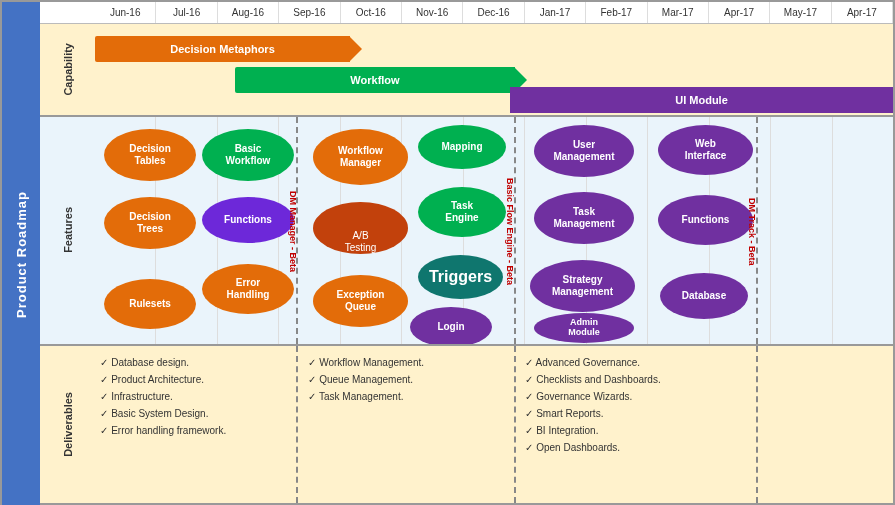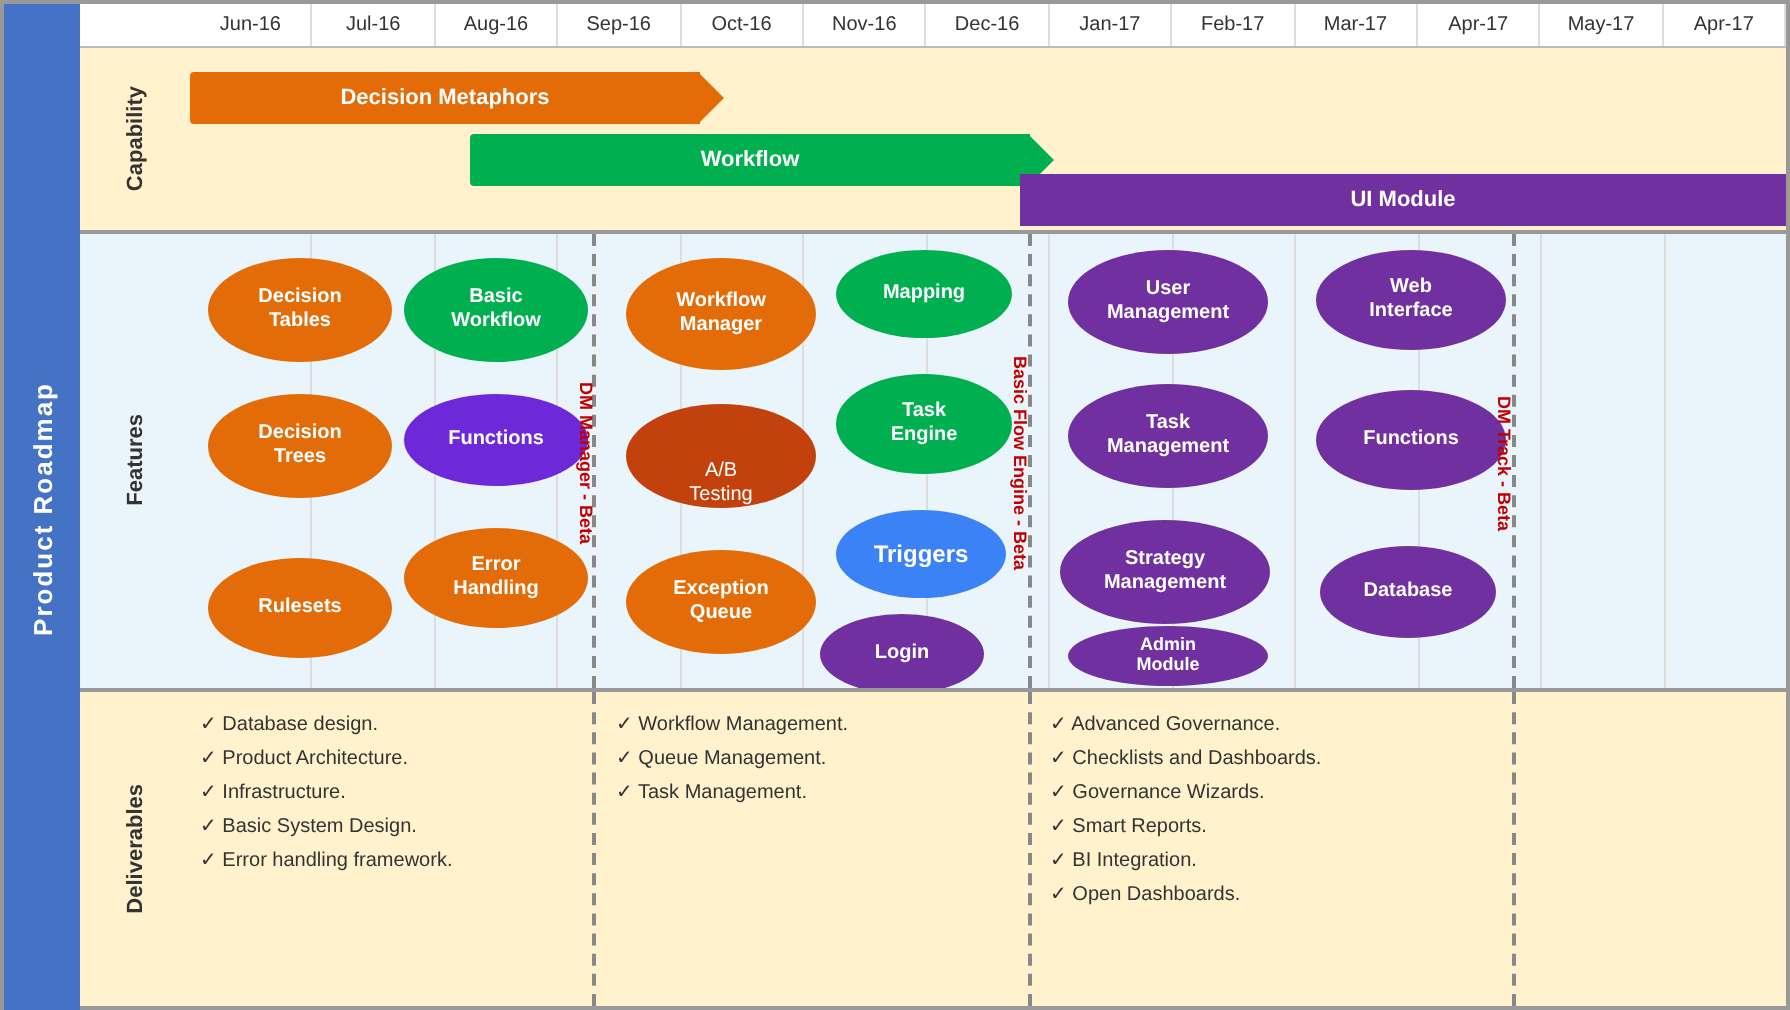--- a/index.html
+++ b/index.html
@@ -153,21 +153,21 @@
       <div style="position:absolute; left:273px; top:158px; width:95px; height:52px; background:#E36C09; border-radius:50%; display:flex; align-items:center; justify-content:center; text-align:center; font-size:10px; font-weight:bold; color:white; line-height:1.2;">
         <span>Exception<br>Queue</span>
       </div>
 
       <div style="position:absolute; left:378px; top:8px; width:88px; height:44px; background:#00B050; border-radius:50%; display:flex; align-items:center; justify-content:center; text-align:center; font-size:10px; font-weight:bold; color:white;">
         <span>Mapping</span>
       </div>
       <div style="position:absolute; left:378px; top:70px; width:88px; height:50px; background:#00B050; border-radius:50%; display:flex; align-items:center; justify-content:center; text-align:center; font-size:10px; font-weight:bold; color:white; line-height:1.2;">
         <span>Task<br>Engine</span>
       </div>
-      <div style="position:absolute; left:378px; top:138px; width:85px; height:44px; background:#3b82f6; border-radius:50%; display:flex; align-items:center; justify-content:center; text-align:right; font-size:12px; font-weight:bold; color:white;">
+      <div style="position:absolute; left:378px; top:138px; width:85px; height:44px; background:#0f766e; border-radius:50%; display:flex; align-items:center; justify-content:center; text-align:right; font-size:16px; font-weight:bold; color:white;">
         <span>Triggers</span>
       </div>
       <div style="position:absolute; left:370px; top:190px; width:82px; height:40px; background:#7030A0; border-radius:50%; display:flex; align-items:center; justify-content:center; text-align:center; font-size:10px; font-weight:bold; color:white;">
         <span>Login</span>
       </div>
 
       <div style="position:absolute; left:494px; top:8px; width:100px; height:52px; background:#7030A0; border-radius:50%; display:flex; align-items:center; justify-content:center; text-align:center; font-size:10px; font-weight:bold; color:white; line-height:1.2;">
         <span>User<br>Management</span>
       </div>
       <div style="position:absolute; left:494px; top:75px; width:100px; height:52px; background:#7030A0; border-radius:50%; display:flex; align-items:center; justify-content:center; text-align:center; font-size:10px; font-weight:bold; color:white; line-height:1.2;">

